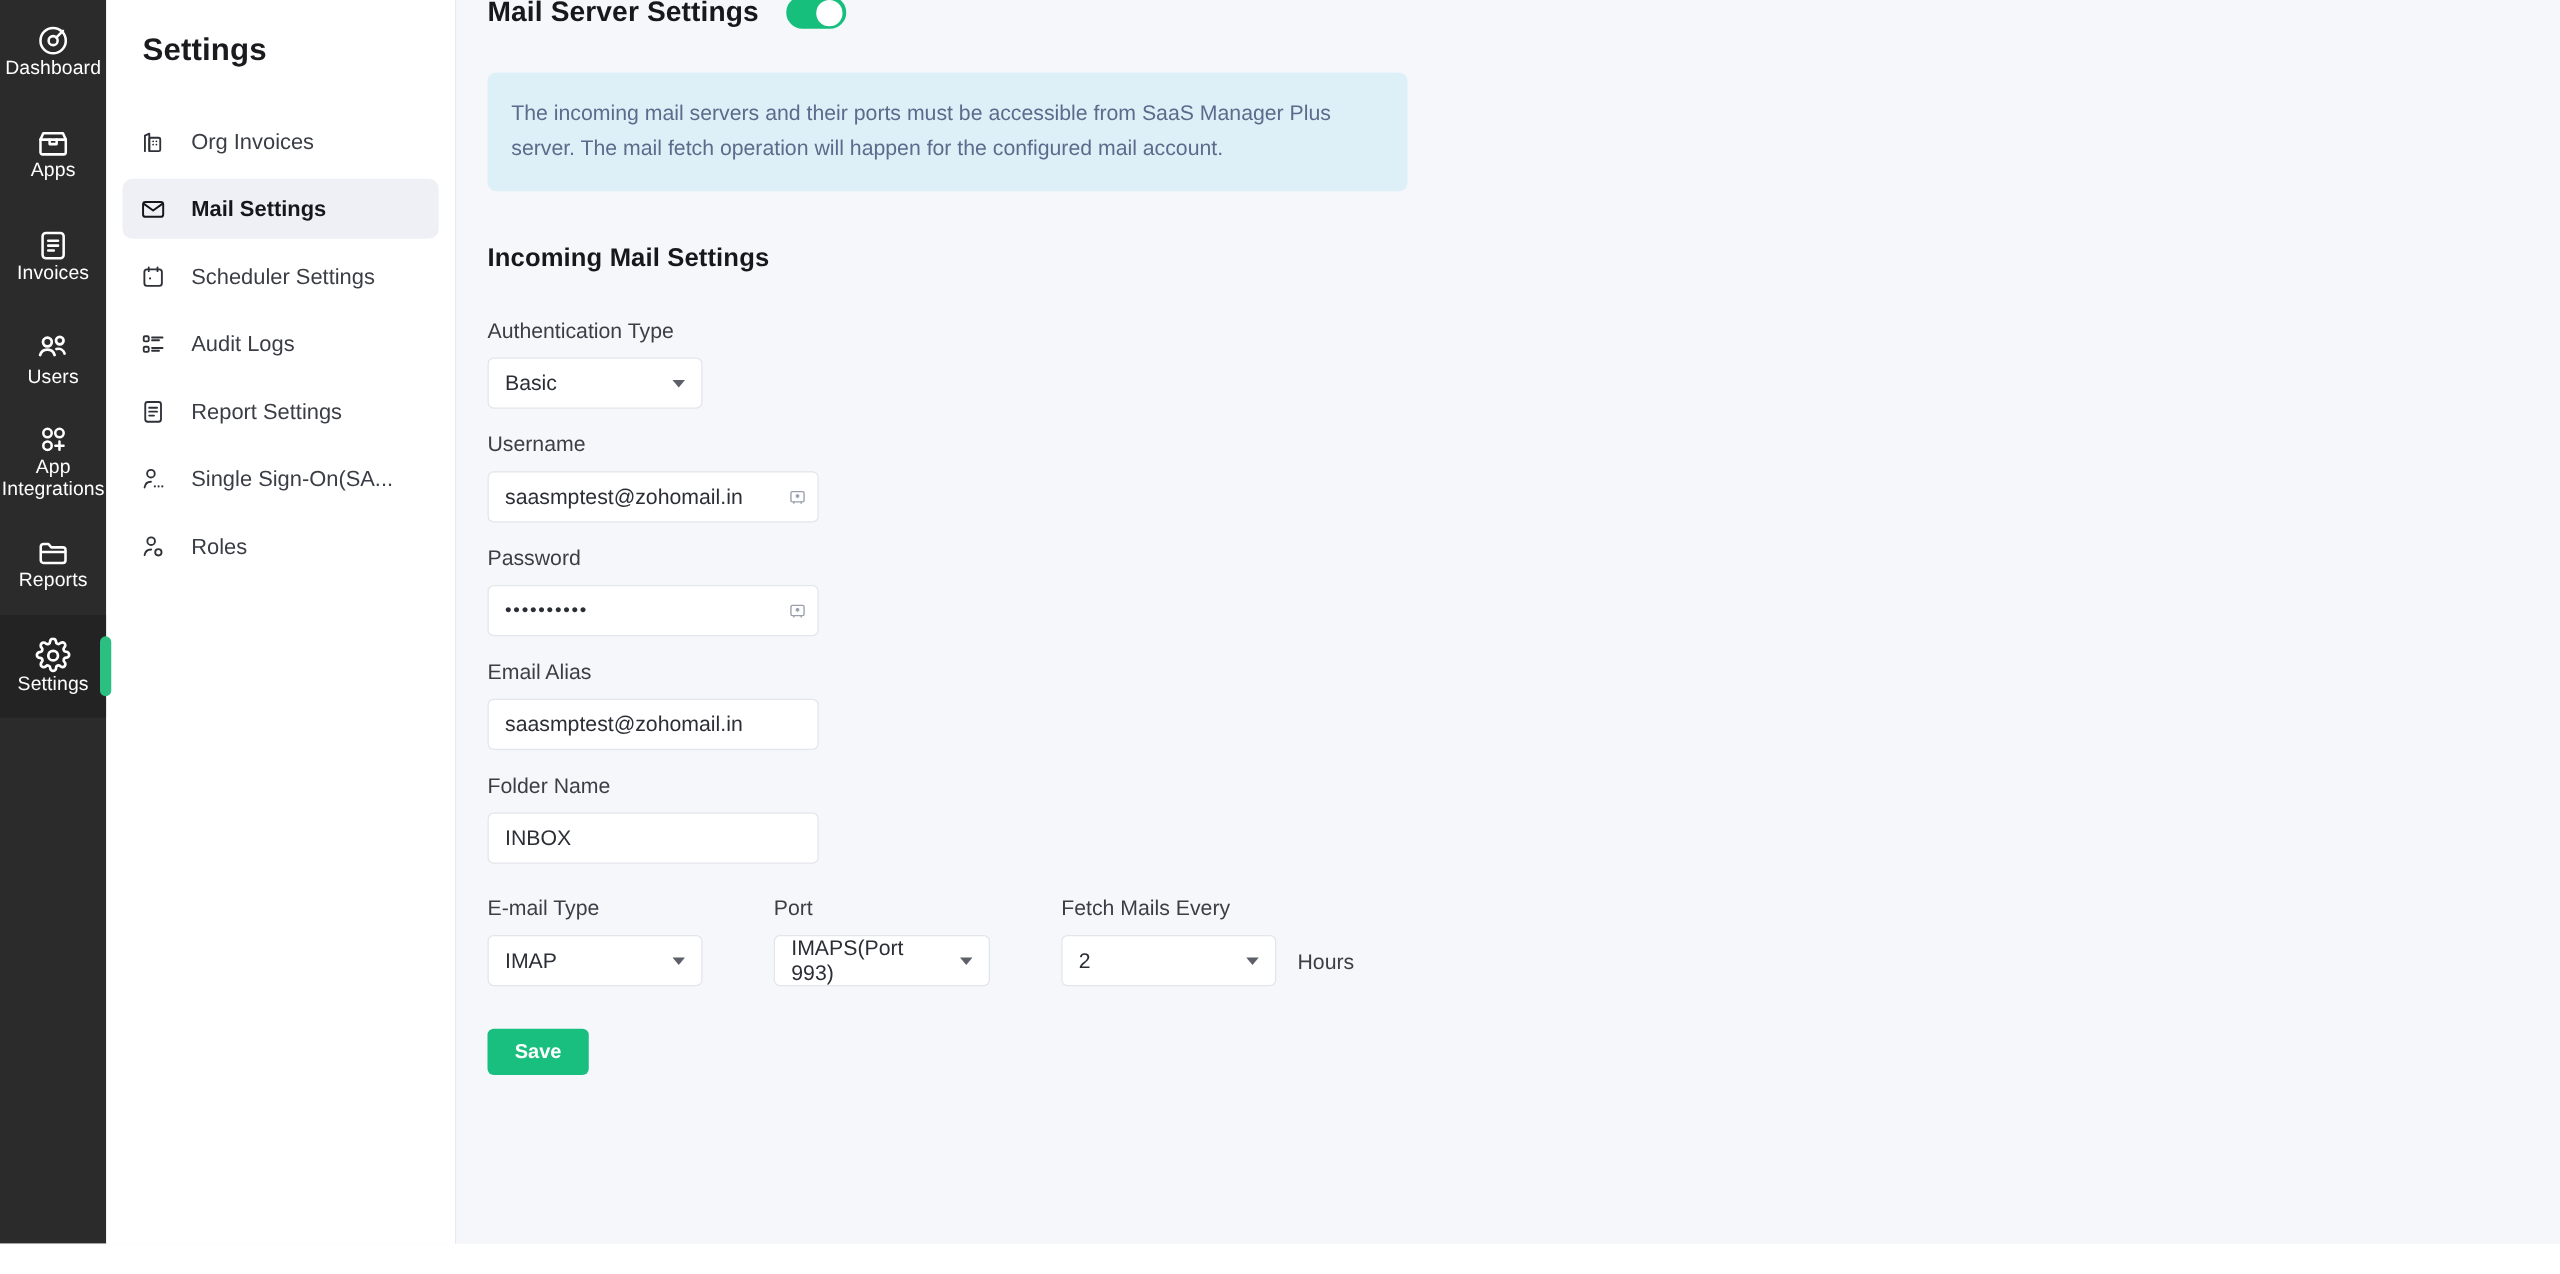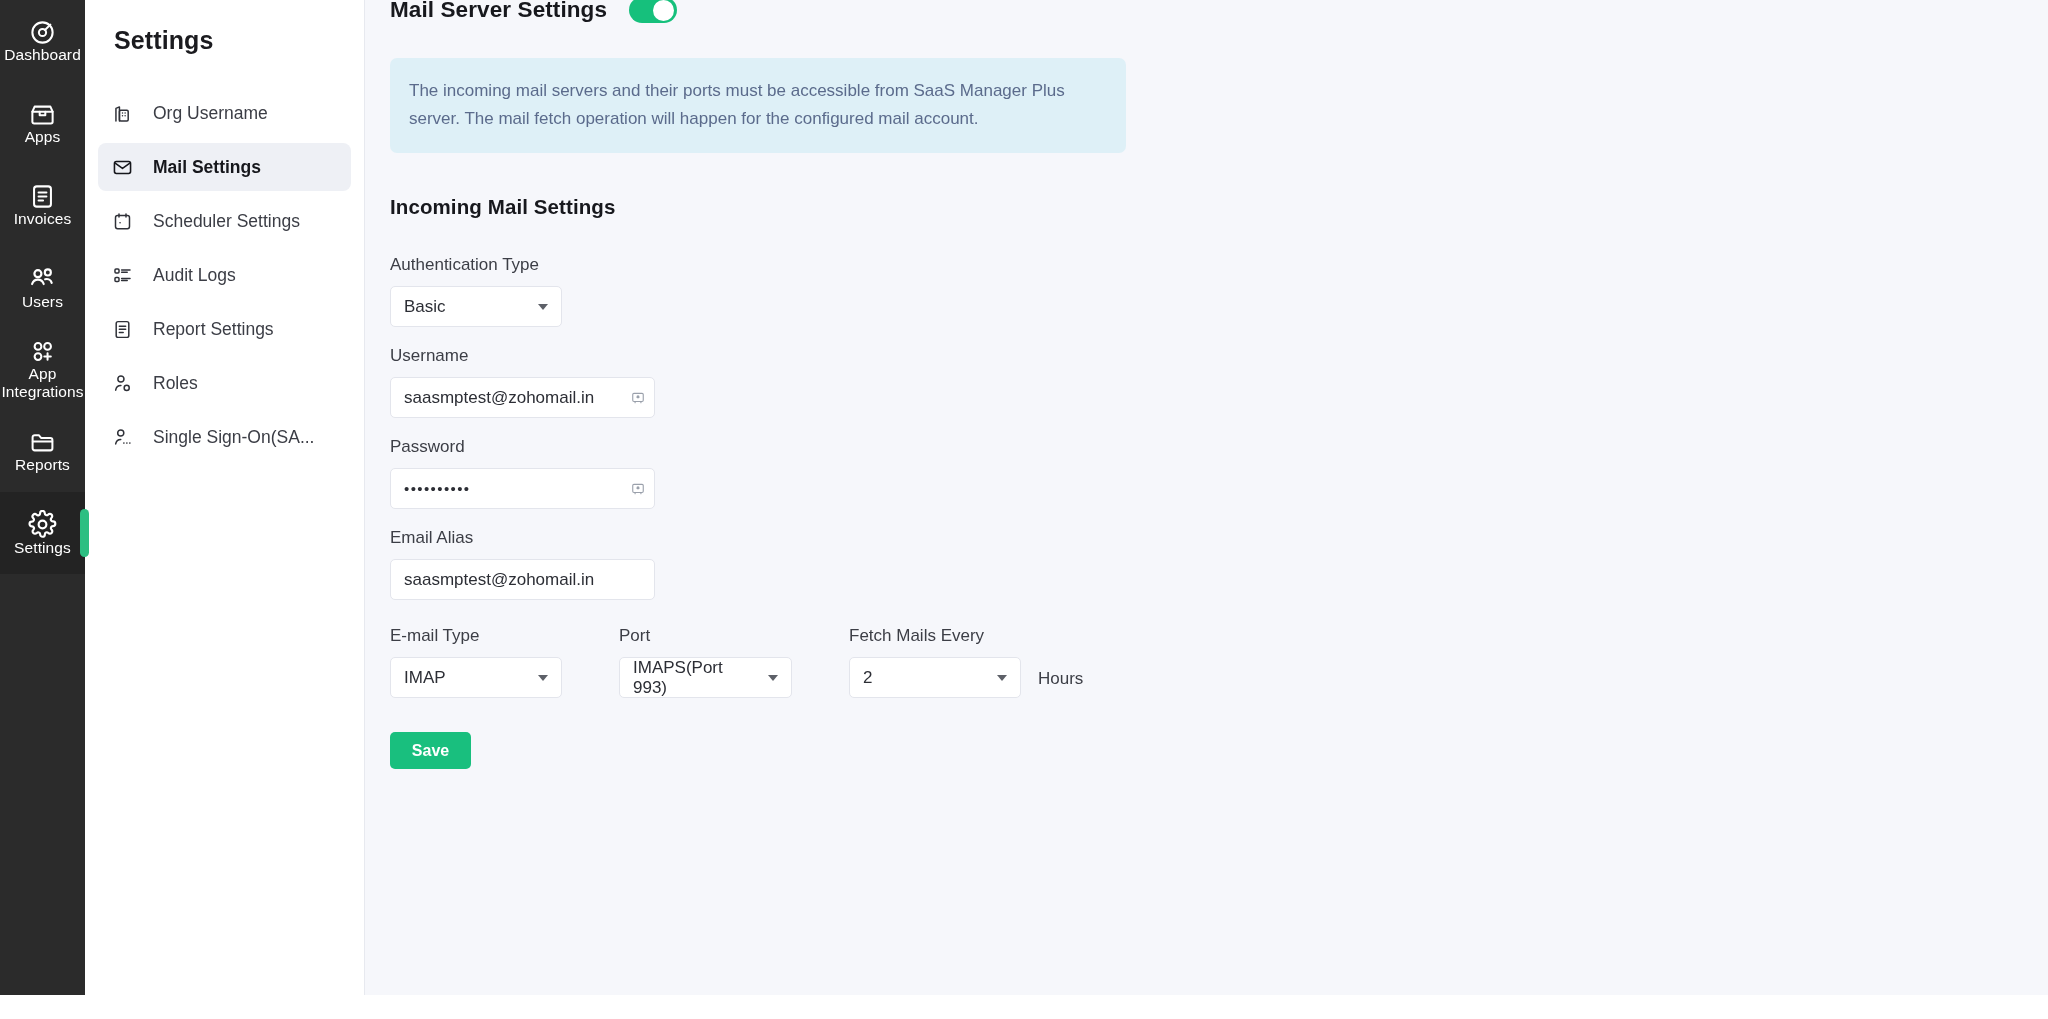--- a/index.html
+++ b/index.html
@@ -334,21 +334,21 @@
     <div class="settings-nav">
 
       <div class="nav-item">
         <span class="nav-icon">
           <svg width="21" height="21" viewBox="0 0 24 24" fill="none" stroke="#2f3138" stroke-width="1.7" stroke-linecap="round" stroke-linejoin="round">
             <path d="M4.5 20.5V6.2l4-1.7v16"></path>
               <rect x="8.5" y="8.2" width="10" height="12.3" rx="1.4"></rect>
             <path d="M12 11.5h0M15 11.5h0M12 14.5h0M15 14.5h0"></path>
           </svg>
         </span>
-        <span class="nav-label">Org Username</span>
+        <span class="nav-label">Org Invoices</span>
       </div>
 
       <div class="nav-item active">
         <span class="nav-icon">
           <svg width="21" height="21" viewBox="0 0 24 24" fill="none" stroke="#16171c" stroke-width="1.8" stroke-linecap="round" stroke-linejoin="round">
             <rect x="2.8" y="5.2" width="18.4" height="13.6" rx="2.2"></rect>
             <path d="m3.6 7 8.4 6.1L20.4 7"></path>
           </svg>
         </span>
         <span class="nav-label">Mail Settings</span>
@@ -377,44 +377,44 @@
       </div>
 
       <div class="nav-item">
         <span class="nav-icon">
           <svg width="21" height="21" viewBox="0 0 24 24" fill="none" stroke="#2f3138" stroke-width="1.7" stroke-linecap="round" stroke-linejoin="round">
             <rect x="4.8" y="3" width="14.4" height="18" rx="2.2"></rect>
             <path d="M8.4 8.2h7.2M8.4 11.8h7.2M8.4 15.4h4.4"></path>
           </svg>
         </span>
         <span class="nav-label">Report Settings</span>
-      </div>
-
-      <div class="nav-item">
-        <span class="nav-icon">
-          <svg width="21" height="21" viewBox="0 0 24 24" fill="none" stroke="#2f3138" stroke-width="1.7" stroke-linecap="round" stroke-linejoin="round">
-            <circle cx="10.2" cy="6.8" r="3.5"></circle>
-            <path d="M4.2 19.6c.5-3.2 2.9-5.2 6-5.2"></path>
-            <circle cx="16.8" cy="17" r="2.9"></circle>
-          </svg>
-        </span>
-        <span class="nav-label">Roles</span>
       </div>
 
       <div class="nav-item">
         <span class="nav-icon">
           <svg width="21" height="21" viewBox="0 0 24 24" fill="none" stroke="#2f3138" stroke-width="1.7" stroke-linecap="round" stroke-linejoin="round">
             <circle cx="10" cy="6.8" r="3.5"></circle>
             <path d="M4.2 19.4c.5-3.2 2.9-5.2 5.8-5.2"></path>
             <circle cx="13.6" cy="18.4" r=".95" fill="#2f3138" stroke="none"></circle>
             <circle cx="17" cy="18.4" r=".95" fill="#2f3138" stroke="none"></circle>
             <circle cx="20.4" cy="18.4" r=".95" fill="#2f3138" stroke="none"></circle>
           </svg>
         </span>
         <span class="nav-label">Single Sign-On(SA...</span>
+      </div>
+
+      <div class="nav-item">
+        <span class="nav-icon">
+          <svg width="21" height="21" viewBox="0 0 24 24" fill="none" stroke="#2f3138" stroke-width="1.7" stroke-linecap="round" stroke-linejoin="round">
+            <circle cx="10.2" cy="6.8" r="3.5"></circle>
+            <path d="M4.2 19.6c.5-3.2 2.9-5.2 6-5.2"></path>
+            <circle cx="16.8" cy="17" r="2.9"></circle>
+          </svg>
+        </span>
+        <span class="nav-label">Roles</span>
       </div>
 
     </div>
   </aside>
 
   <section class="main">
 
     <div class="main-head">
       <h1>Mail Server Settings</h1>
       <div class="toggle">
@@ -465,20 +465,26 @@
         </div>
       </div>
 
       <div class="field">
         <label class="field-label">Email Alias</label>
         <div class="inp w-email">
           <span>saasmptest@zohomail.in</span>
         </div>
       </div>
 
+      <div class="field">
+        <label class="field-label">Folder Name</label>
+        <div class="inp w-email">
+          <span>INBOX</span>
+        </div>
+      </div>
 
       <div class="row">
 
         <div>
           <label class="col-label">E-mail Type</label>
           <div class="sel w-auth">
             <span>IMAP</span>
             <span class="caret"></span>
           </div>
         </div>

